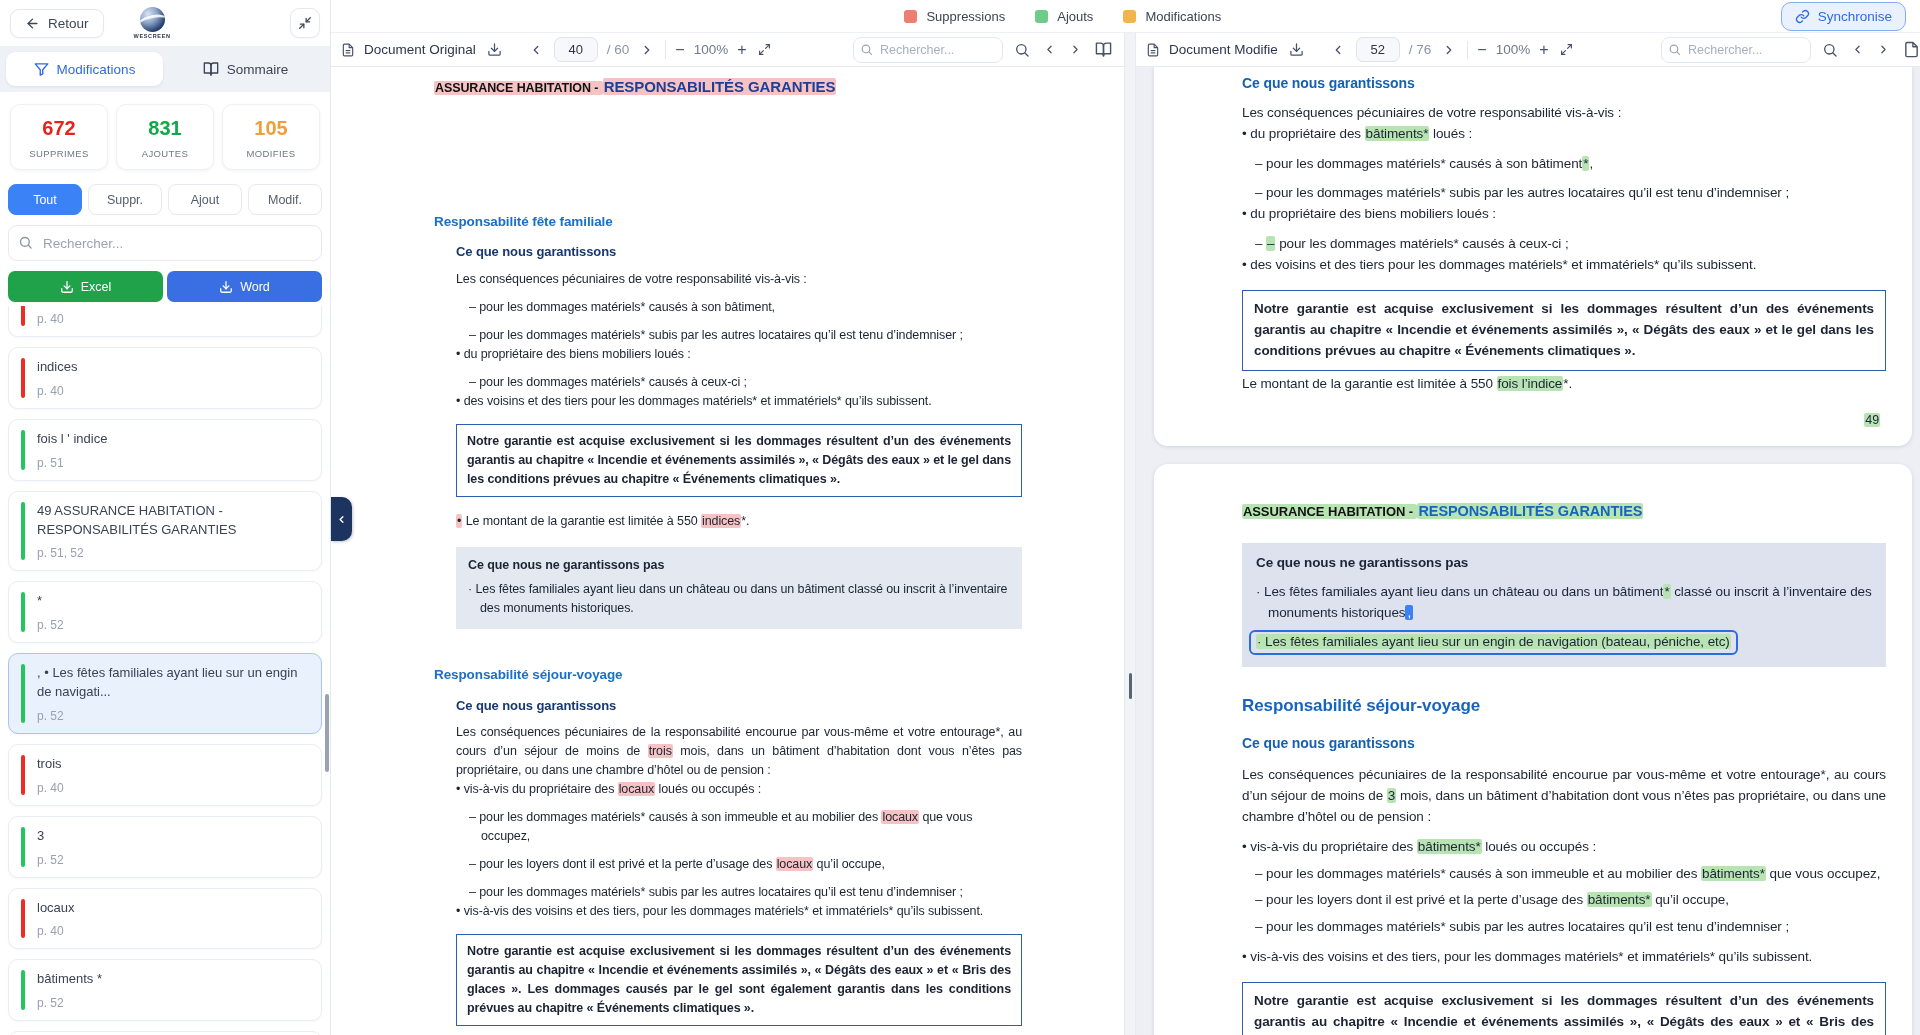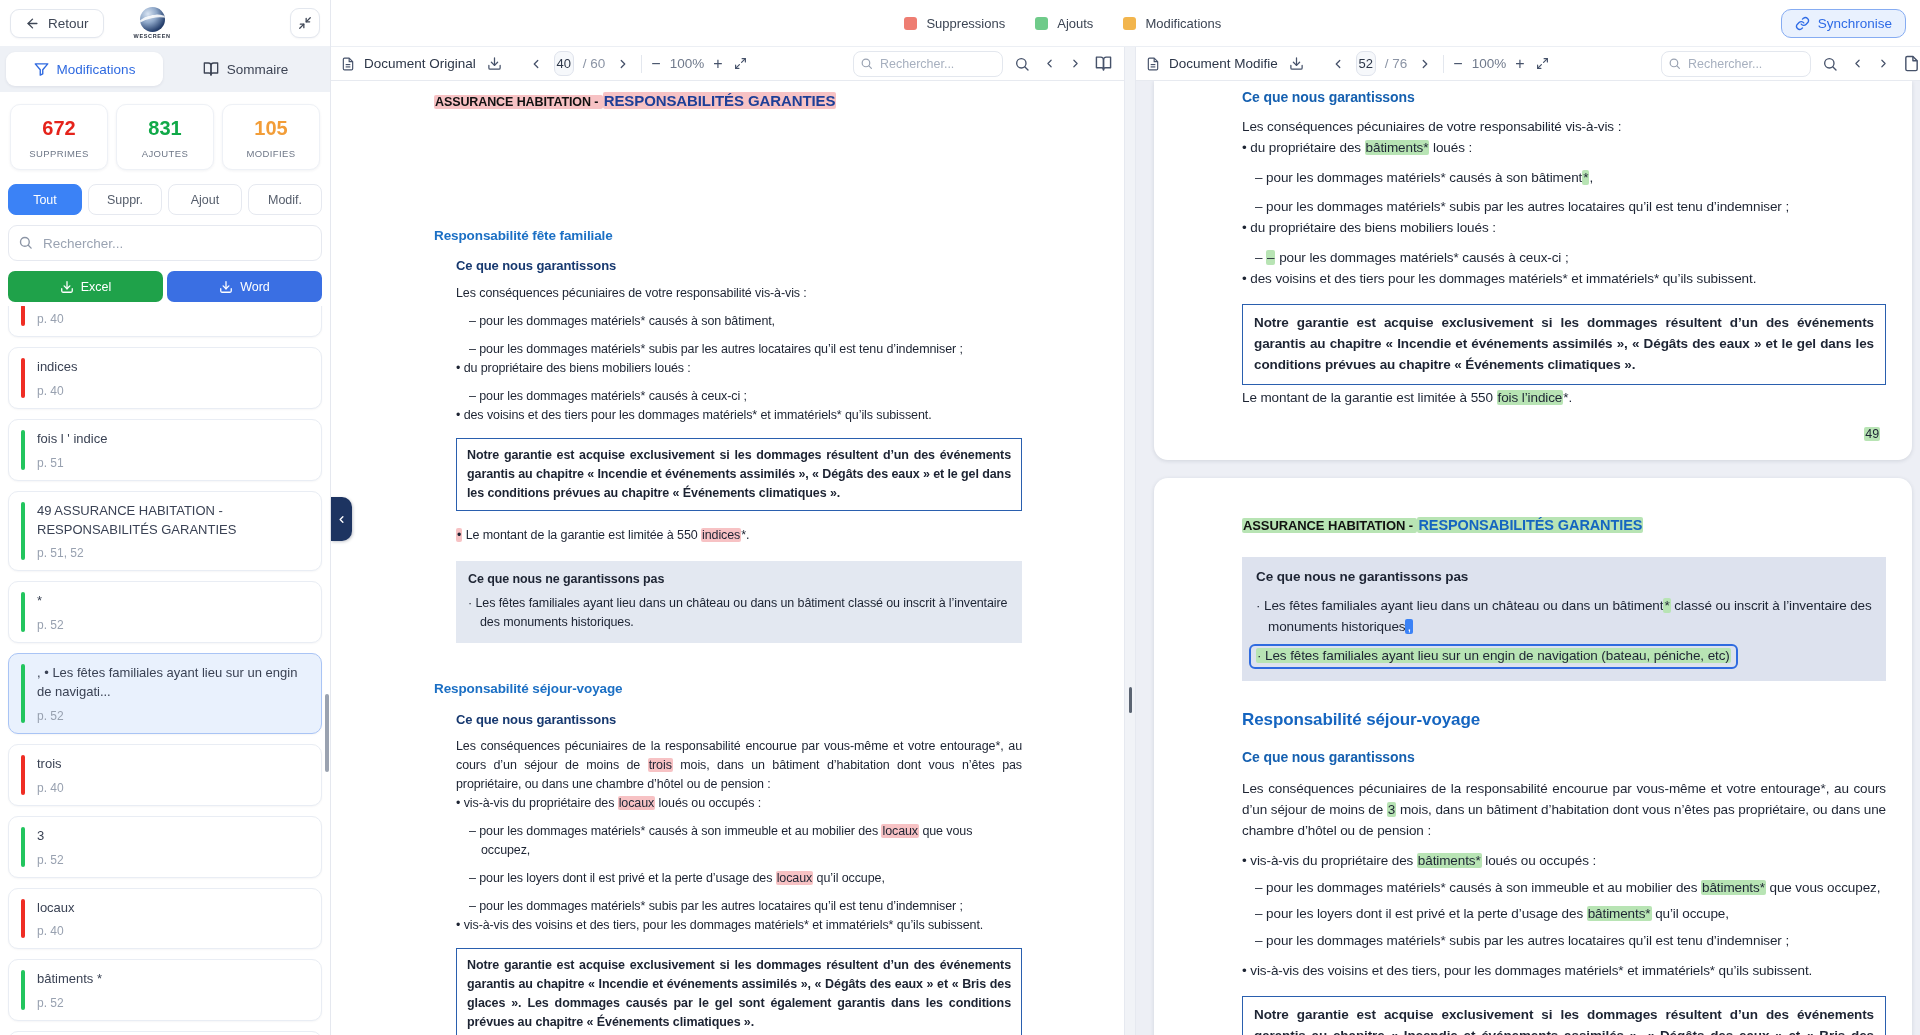--- a/index.html
+++ b/index.html
@@ -61,21 +61,21 @@
   .chg-text:empty { display:none; }
   .chg-pages { font-size:12px; color:#98a1b0; margin-top:7px; }
   .sb-scrollthumb { position:absolute; right:1px; top:388px; width:4px; height:78px;
     background:#9aa2b0; border-radius:3px; }
   .collapse-tab { position:absolute; left:331px; top:497px; width:21px; height:44px;
     background:#1d3461; border-radius:0 10px 10px 0; z-index:30; display:flex; align-items:center;
     justify-content:center; color:#fff; cursor:pointer; box-shadow:1px 1px 3px rgba(20,30,60,.25); }
 
   
   .main { flex:1; display:flex; flex-direction:column; min-width:0; }
-  .topstrip { height:47px; display:flex; align-items:center; padding:0 14px;
+  .topstrip { height:33px; display:flex; align-items:center; padding:0 14px;
     border-bottom:1px solid #eceff4; background:#fff; }
   .legend { display:flex; gap:30px; margin:0 auto; }
   .legend-item { display:flex; align-items:center; gap:9px; font-size:13px; color:#3c4554; }
   .legend-swatch { width:13px; height:13px; border-radius:3px; }
   .sync-btn { display:flex; align-items:center; gap:8px; border:1px solid #86acf2; background:#e9f1fe;
     color:#2e6be6; border-radius:10px; padding:6px 13px; font-size:13.5px; cursor:pointer; font-family:inherit; }
 
   .panes { flex:1; display:flex; min-height:0; }
   .pane { display:flex; flex-direction:column; min-width:0; background:#fff; }
   .pane-left { width:793px; min-width:793px; }
@@ -83,21 +83,21 @@
   .pane-divider { width:12px; background:#f1f3f7; border-left:1px solid #e6e9f0;
     border-right:1px solid #e6e9f0; position:relative; cursor:col-resize; }
   .pane-divider .handle { position:absolute; left:4px; top:640px; width:3px; height:26px;
     background:#5b6472; border-radius:3px; }
 
   .toolbar { height:34px; display:flex; align-items:center; gap:9px; padding:0 10px;
     border-bottom:1px solid #e7eaf0; color:#46526a; font-size:13.5px; flex-shrink:0; overflow:hidden; }
   .tb-doclabel { color:#2c3648; white-space:nowrap; }
   .tb-btn { background:none; border:none; color:#46526a; cursor:pointer; display:flex;
     align-items:center; padding:2px; font-family:inherit; }
-  .tb-page-input { width:20px; height:25px; background:#f6f8fb; border:1px solid #dfe3ec;
+  .tb-page-input { width:44px; height:25px; background:#f6f8fb; border:1px solid #dfe3ec;
     border-radius:7px; text-align:center; font-size:13px; color:#2c3648; outline:none; font-family:inherit; }
   .tb-total { color:#8b94a5; white-space:nowrap; }
   .tb-sep { width:1px; height:18px; background:#e3e7ee; }
   .tb-zoom { color:#707a8c; }
   .tb-minus,.tb-plus { font-size:16px; color:#46526a; background:none; border:none; cursor:pointer;
     font-family:inherit; line-height:1; }
   .tb-search { position:relative; margin-left:auto; }
   .tb-search input { width:150px; height:26px; border:1px solid #e3e7ee; border-radius:8px;
     padding:0 8px 0 26px; font-size:12.5px; color:#333; outline:none; font-family:inherit; }
   .tb-search input::placeholder { color:#a7b0bf; }

